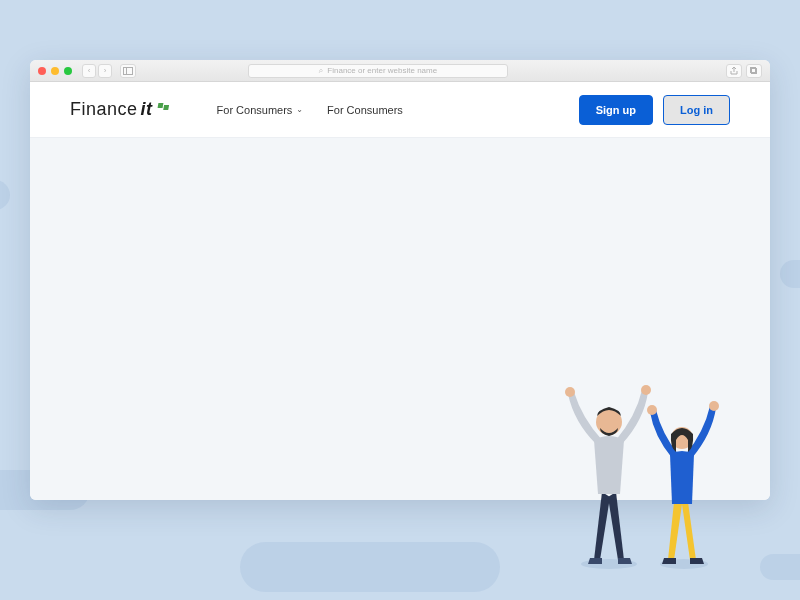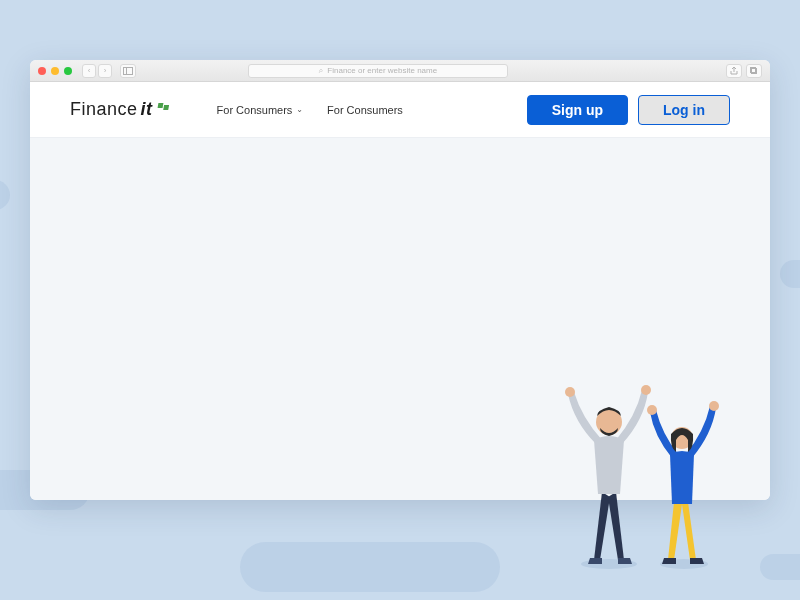--- a/index.html
+++ b/index.html
@@ -112,23 +112,23 @@
 
   .nav-links { display:flex; gap:24px; margin-left:20px; }
   .nav-link {
     font-size: 11px; color:#333; font-weight:500; cursor:pointer;
     display:flex; align-items:center; gap:4px;
   }
   .chev { font-size:8px; color:#555; }
 
   .header-actions { margin-left:auto; display:flex; gap:10px; }
   .btn {
-    height: 30px; padding: 0 24px;
+    height: 30px; padding: 0 16px;
     border-radius: 4px;
-    font-size: 14px; font-weight:700;
+    font-size: 11px; font-weight:700;
     display:flex; align-items:center; justify-content:center;
     cursor:pointer;
   }
   .btn-primary { background:#0a5fd6; color:#fff; border:1px solid #0a5fd6; }
   .btn-outline { background:#e5e5e5; color:#0a5fd6; border:1.5px solid #0a5fd6; }
 
   .page-body { height: calc(100% - 22px - 56px); background:#f3f6f9; }
 
   
   .people {

